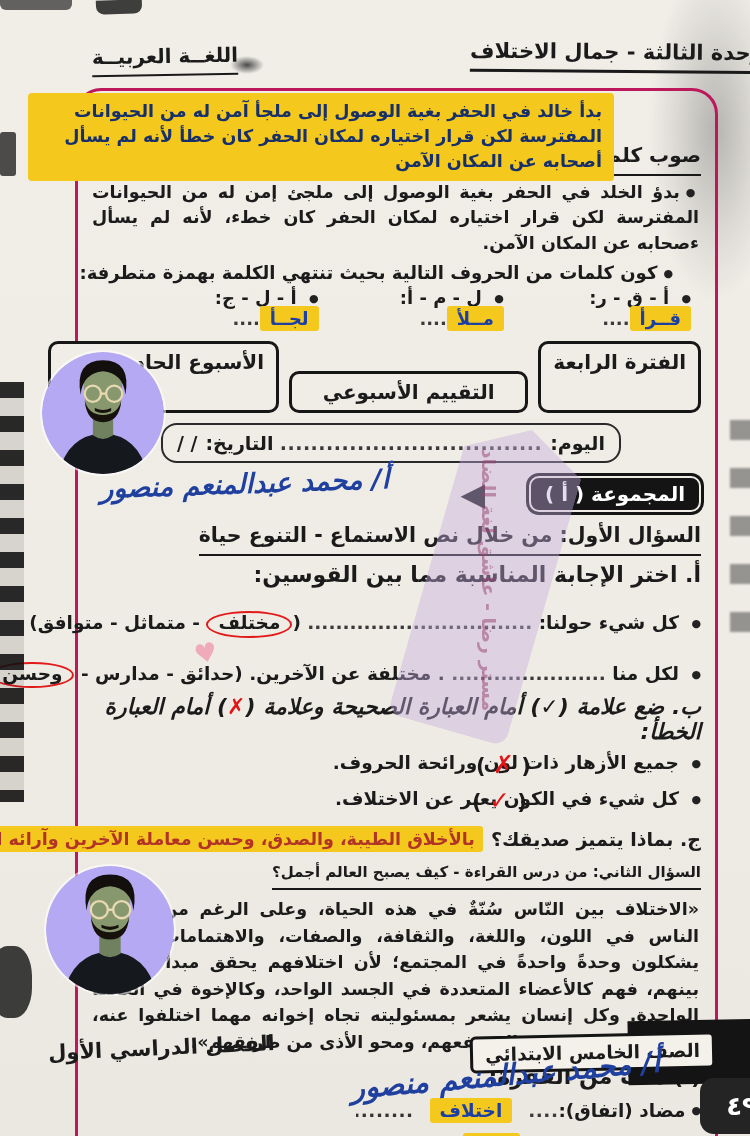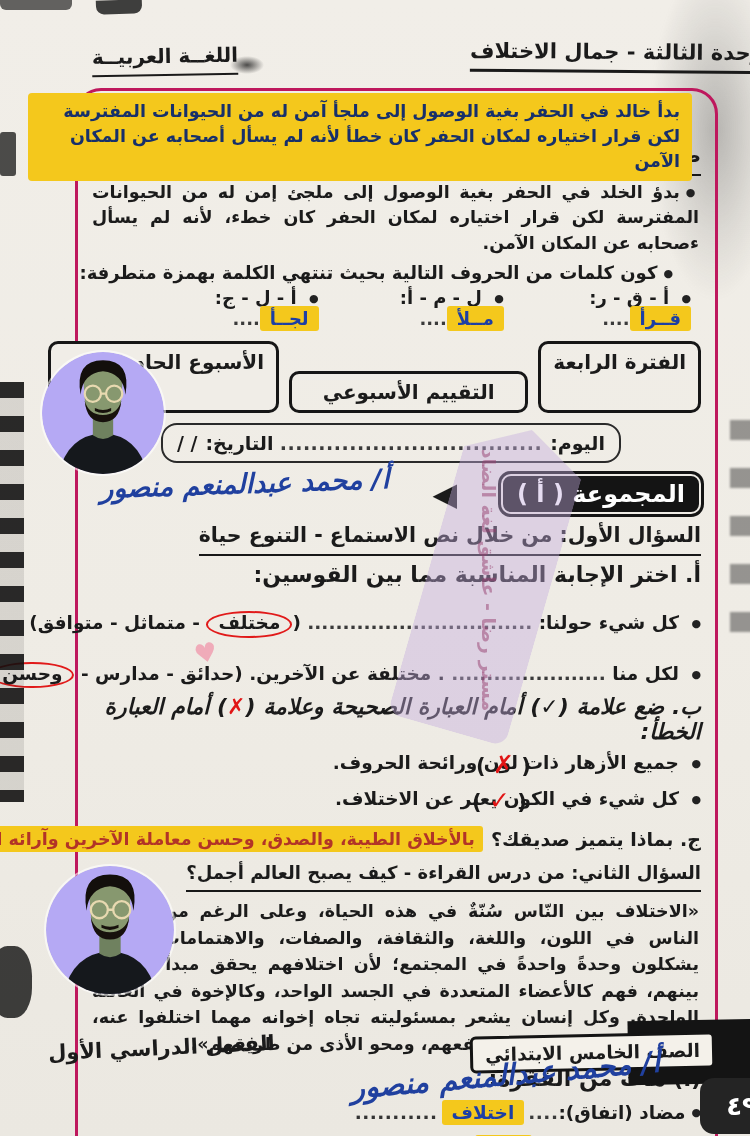--- a/index.html
+++ b/index.html
@@ -31,21 +31,21 @@
     clip-path:polygon(50% 0,100% 11%,100% 100%,0 100%,0 11%);}
   .wm-text{position:absolute;top:50%;left:50%;transform:translate(-50%,-50%) rotate(74deg);
     font-size:19px;font-weight:bold;color:rgba(150,62,110,.5);white-space:nowrap;}
   .wm-heart{left:194px;top:638px;font-size:26px;color:rgba(240,118,150,.55);transform:rotate(-12deg);z-index:2;}
   
   .hdr-unit{left:470px;top:40px;font-size:21px;font-weight:bold;border-bottom:3px solid #1a1a1a;
     padding-bottom:6px;white-space:nowrap;transform:rotate(.5deg);}
   .hdr-subj{left:92px;top:44px;font-size:20px;font-weight:bold;border-bottom:2.5px solid #1a1a1a;
     padding-bottom:6px;white-space:nowrap;transform:rotate(-1deg);}
   
-  .banner{left:28px;top:93px;width:664px;box-sizing:border-box;background:#f4c81c;color:#17306b;
+  .banner{left:28px;top:93px;width:586px;box-sizing:border-box;background:#f4c81c;color:#17306b;
     font-weight:bold;font-size:17.5px;line-height:1.42;padding:6px 12px 7px;border-radius:4px;
     text-align:right;z-index:6;}
   
   .sheet{left:75px;top:88px;width:643px;height:1110px;border:3px solid #be185d;border-radius:26px;box-sizing:border-box;}
   .sheet-inner{position:relative;padding:52px 14px 0 10px;font-weight:bold;}
   .h-underline{font-size:20px;font-weight:bold;border-bottom:2.5px solid #181818;display:inline-block;padding-bottom:7px;}
   .bullet{font-size:11px;vertical-align:2px;margin-left:6px;color:#222;}
   .para{font-size:17.5px;line-height:1.45;text-align:justify;margin:4px 2px 0 4px;}
   .line{font-size:18px;margin-top:6px;white-space:nowrap;}
   .letters-row{display:flex;justify-content:space-between;margin:4px 10px 0 44px;font-size:18px;}
@@ -55,38 +55,38 @@
   .dots{color:#3a3a3a;letter-spacing:.5px;}
   .assess{display:flex;gap:10px;margin-top:12px;align-items:stretch;}
   .abox{border:3px solid #161616;border-radius:10px;padding:6px 12px;font-size:20px;white-space:nowrap;box-sizing:border-box;}
   .abox.mid{flex:1;text-align:center;margin-top:30px;}
   .abox.week{margin-left:-40px;background:#f0ede7;position:relative;z-index:4;}
   .daterow{width:460px;margin:10px 80px 0 auto;height:40px;border:2.5px solid #2a2a2a;border-radius:16px;
     display:flex;align-items:center;padding:0 14px;gap:8px;font-size:19px;box-sizing:border-box;}
   .daterow .fill{flex:1;overflow:hidden;white-space:nowrap;}
   .group-row{display:flex;align-items:center;margin-top:12px;gap:16px;height:38px;}
   .badge{background:#141414;color:#fff;border:2px solid #efece6;box-shadow:0 0 0 3px #141414;
-    border-radius:10px;padding:4px 14px;font-size:24px;white-space:nowrap;}
+    border-radius:10px;padding:4px 14px;font-size:20px;white-space:nowrap;}
   .gprompt{font-size:20px;}
   .garrow{font-size:32px;margin-right:28px;line-height:1;}
   .qhead{margin-top:10px;}
   .prompt{font-size:22px;margin-top:6px;}
   .choice{position:relative;font-size:18.5px;margin-top:24px;white-space:nowrap;}
   .circle-red{border:2.5px solid #e11a1a;border-radius:50%;padding:0 10px 3px;display:inline-block;line-height:1.05;}
   .mark-red{color:#e11515;font-weight:bold;}
   .tf-item{position:relative;font-size:18.5px;margin-top:8px;height:28px;white-space:nowrap;}
   .tf-mark{position:absolute;top:-2px;font-size:21px;}
   .tf-mark .mk{font-size:25px;}
   .c-row{display:flex;align-items:center;gap:8px;margin:10px 0 0 -52px;white-space:nowrap;}
   .c-q{font-size:19px;}
   .c-a{font-size:17.5px;padding:3px 8px;}
   .passage{font-size:17.5px;line-height:1.52;text-align:justify;margin:6px 2px 0 4px;}
   .pa-item{display:flex;align-items:center;width:345px;margin-top:9px;font-size:18.5px;height:26px;}
   .pa-item .it-dots{flex:1;overflow:hidden;white-space:nowrap;color:#333;}
-  .pa-item .hl{margin:0 4px;}
+  .pa-item .hl{margin:0 16px;}
   
   .photo{border-radius:50%;overflow:hidden;z-index:5;box-shadow:0 0 0 2px rgba(255,255,255,.6);}
   .photo1{left:42px;top:352px;width:122px;height:122px;}
   .photo2{left:46px;top:866px;width:128px;height:128px;}
   .photo svg{display:block;width:100%;height:100%;}
   
   .sig{position:absolute;color:#20409f;font-weight:bold;font-style:italic;white-space:nowrap;z-index:7;}
   .sig1{left:100px;top:468px;font-size:27px;transform:rotate(-2deg);}
   .sig2{left:350px;top:1058px;font-size:29px;transform:rotate(-5deg);}
   
@@ -213,21 +213,21 @@
         <span>)</span>
       </span>
     </div>
 
     <div class="c-row">
       <span class="c-q">ج. بماذا يتميز صديقك؟</span>
       <span class="hl ans-maroon c-a">بالأخلاق الطيبة، والصدق، وحسن معاملة الآخرين وآرائه المختلفة</span>
     </div>
 
     <div class="qhead">
-      <span class="h-underline" style="font-size:18px;">السؤال الثاني: من درس القراءة - كيف يصبح العالم أجمل؟</span>
+      <span class="h-underline" style="font-size:15px;">السؤال الثاني: من درس القراءة - كيف يصبح العالم أجمل؟</span>
     </div>
 
     <div class="passage">«الاختلاف بين النّاس سُنّةٌ في هذه الحياة، وعلى الرغم من اختلاف الناس في اللون، واللغة، والثقافة، والصفات، والاهتمامات، فإنّهم يشكلون وحدةً واحدةً في المجتمع؛ لأن اختلافهم يحقق مبدأ التكامل بينهم، فهم كالأعضاء المتعددة في الجسد الواحد، وكالإخوة في العائلة الواحدة. وكل إنسان يشعر بمسئوليته تجاه إخوانه مهما اختلفوا عنه، فهو يتقبلهم ويسعى إلى نفعهم، ومحو الأذى من طريقهم».</div>
 
     <div class="prompt" style="margin-top:8px;">(أ) هات من الفقرة:</div>
 
     <div class="pa-item">
       <span class="bullet">●</span>
       <span>مضاد (اتفاق):</span>
       <span class="dots">....</span>

